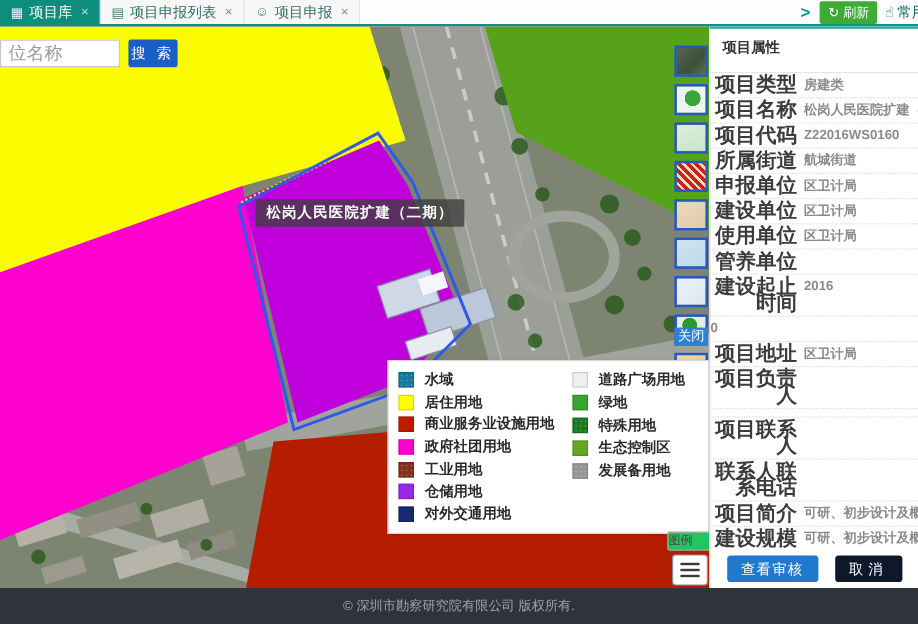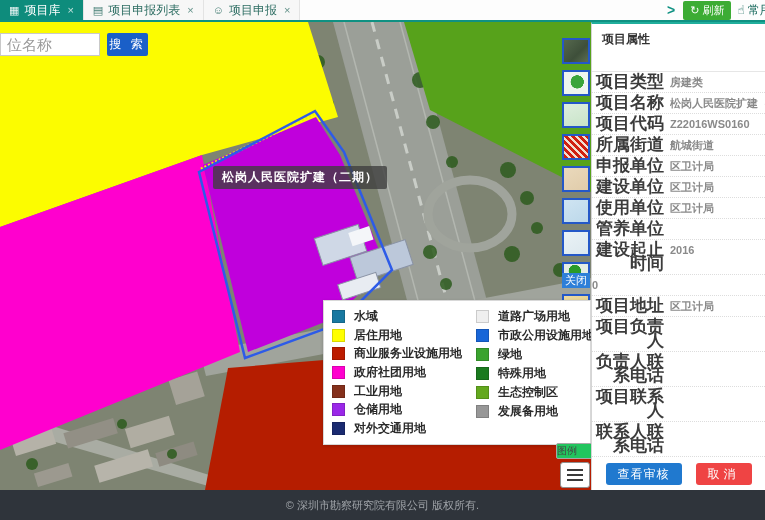--- a/index.html
+++ b/index.html
@@ -65,33 +65,33 @@
     color:#444; text-align:left; line-height:14px; cursor:pointer; }
   .menu-btn { position:absolute; left:560px; top:440px; width:30px; height:26px;
     background:#fff; border:1px solid #909090; border-radius:3px; display:flex;
     flex-direction:column; justify-content:center; align-items:center; gap:3px; cursor:pointer; }
   .menu-btn i { display:block; width:16px; height:2px; background:#3a3a3a; }
 
   
   .panel { position:absolute; left:591px; top:22px; width:174px; height:468px;
     background:#fff; border-left:1px solid #d5d5d5; border-top:2px solid #20ae9c;
     overflow:hidden; }
-  .panel-title { font-size:12px; font-weight:bold; color:#333; padding:7px 10px 23px;
+  .panel-title { font-size:12px; font-weight:bold; color:#333; padding:7px 10px 12px;
     border-bottom:1px solid #e6e6e6; }
   .prop-row { display:flex; border-bottom:1px dotted #ddd; padding:3px 0; }
   .prop-label { width:78px; flex:0 0 78px; text-align:right; padding-right:6px;
     font-size:17px; font-weight:bold; color:#3c3c3c; line-height:14px; }
   .prop-value { flex:1; font-size:11px; color:#8a8a8a; line-height:14px;
     white-space:nowrap; overflow:hidden;font-weight:bold; }
   .panel-buttons { position:absolute; left:0; bottom:0; width:100%; height:32px;
     background:#fff; display:flex; align-items:center; justify-content:center; gap:14px; }
   .p-btn { border:none; border-radius:3px; color:#fff; font-size:12px; height:22px;
     padding:0 12px; cursor:pointer; letter-spacing:1px; }
   .p-btn.primary { background:#2079cf; }
-  .p-btn.secondary { background:#ef4444; letter-spacing:4px; }
+  .p-btn.secondary { background:#0f172a; letter-spacing:4px; }
 
   
   .footer { position:absolute; left:0; top:490px; width:765px; height:30px;
     background:#2f343b; color:#9fa3a8; font-size:11px; text-align:center;
     line-height:30px; }
 </style>
 </head>
 <body>
 
 <div class="app">
@@ -239,24 +239,20 @@
             <span class="legend-swatch" style="background-color: rgb(26, 42, 112);"></span>
             <span class="legend-label">对外交通用地</span>
           </div>
         </div>
         <div class="legend-col c2">
           <div class="legend-item">
             <span class="legend-swatch dots" style="background-color: rgb(239, 239, 239);"></span>
             <span class="legend-label">道路广场用地</span>
           </div>
           <div class="legend-item">
-            <span class="legend-swatch" style="background-color: rgb(24, 102, 216);"></span>
-            <span class="legend-label">市政公用设施用地</span>
-          </div>
-          <div class="legend-item">
             <span class="legend-swatch" style="background-color: rgb(58, 163, 46);"></span>
             <span class="legend-label">绿地</span>
           </div>
           <div class="legend-item">
             <span class="legend-swatch dots" style="background-color: rgb(26, 122, 30);"></span>
             <span class="legend-label">特殊用地</span>
           </div>
           <div class="legend-item">
             <span class="legend-swatch" style="background-color: rgb(99, 168, 30);"></span>
             <span class="legend-label">生态控制区</span>
@@ -320,21 +316,20 @@
         </div>
         <div class="prop-row">
           <div class="prop-label">项目地址</div>
           <div class="prop-value">区卫计局</div>
         </div>
         <div class="prop-row">
           <div class="prop-label">项目负责人</div>
           <div class="prop-value"></div>
         </div>
         <div class="prop-row">
-          <div class="prop-label">负责人联系电话</div>
           <div class="prop-value"></div>
         </div>
         <div class="prop-row">
           <div class="prop-label">项目联系人</div>
           <div class="prop-value"></div>
         </div>
         <div class="prop-row">
           <div class="prop-label">联系人联系电话</div>
           <div class="prop-value"></div>
         </div>

